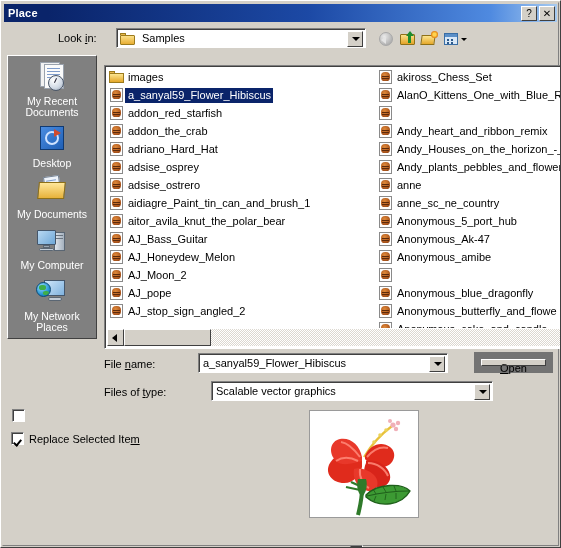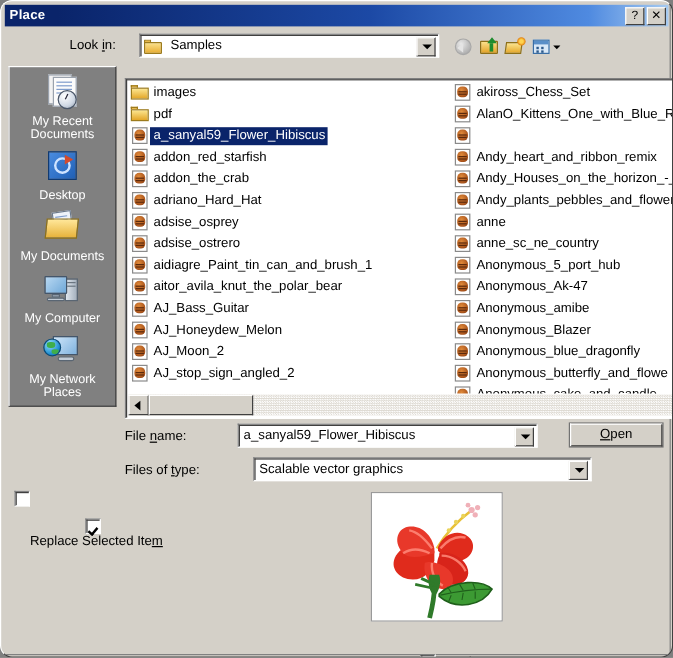--- a/index.html
+++ b/index.html
@@ -17,21 +17,20 @@
     position: relative;
     width: 561px;
     height: 548px;
     box-sizing: border-box;
     background: #d4d0c8;
     border-top: 1px solid #ffffff;
     border-left: 1px solid #ffffff;
     border-right: 1px solid #404040;
     border-bottom: 1px solid #404040;
     overflow: hidden;
-    border-radius: 10px;
   }
   #window-inner {
     position: absolute;
     left: 1px; top: 1px; right: 1px; bottom: 1px;
     border-top: 1px solid #d4d0c8;
     border-left: 1px solid #d4d0c8;
     border-right: 1px solid #808080;
     border-bottom: 1px solid #808080;
     box-sizing: border-box;
   }
@@ -591,21 +590,21 @@
     box-sizing: border-box;
     font-size: 11px;
     color: #000;
     text-align: center;
     line-height: 19px;
     font-family: "Liberation Sans", sans-serif;
     cursor: default;
   }
   .dlg-btn u { text-decoration: underline; }
   .dlg-btn.default {
-    border: 1px solid #737373;
+    border: 7px solid #737373;
   }
   .dlg-btn.default .innerbev {
     position: absolute; left: 0; top: 0; right: 0; bottom: 0;
     border-top: 1px solid #ffffff;
     border-left: 1px solid #ffffff;
     border-right: 1px solid #404040;
     border-bottom: 1px solid #404040;
     box-sizing: border-box;
     pointer-events: none;
   }
@@ -642,21 +641,21 @@
     content: "";
     position: absolute;
     left: 3px; top: 5px;
     width: 3px; height: 6px;
     border-right: 2px solid #000;
     border-bottom: 2px solid #000;
     transform: rotate(40deg);
   }
   .chk-row u { text-decoration: underline; }
   #show-import-row { left: 11px; top: 408px; }
-  #replace-item-row { left: 24px; top: 431px; flex-direction: column; }
+  #replace-item-row { left: 10px; top: 431px; }
   #preview-row { left: 313px; top: 544px; margin-left: 36px; }
 
   
   #preview-box {
     position: absolute;
     left: 308px; top: 409px;
     width: 110px; height: 108px;
     background: #ffffff;
     border: 1px solid #9a9a9a;
     box-sizing: border-box;
@@ -772,27 +771,20 @@
     <div class="inner-frame"></div>
     <div id="file-columns">
       <div class="file-col col1">
           <div class="file-row">
             <div class="ficon folder">
               <div class="tab"></div>
               <div class="body"></div>
             </div>
             <span class="fname">images</span>
           </div>
-          <div class="file-row">
-            <div class="ficon folder">
-              <div class="tab"></div>
-              <div class="body"></div>
-            </div>
-            <span class="fname">pdf</span>
-          </div>
           <div class="file-row selected">
             <div class="ficon svgfile">
               <div class="svgicon"></div>
               <div class="blob"></div>
             </div>
             <span class="fname">a_sanyal59_Flower_Hibiscus</span>
           </div>
           <div class="file-row">
             <div class="ficon svgfile">
               <div class="svgicon"></div>
@@ -855,20 +847,27 @@
               <div class="blob"></div>
             </div>
             <span class="fname">AJ_Honeydew_Melon</span>
           </div>
           <div class="file-row">
             <div class="ficon svgfile">
               <div class="svgicon"></div>
               <div class="blob"></div>
             </div>
             <span class="fname">AJ_Moon_2</span>
+          </div>
+          <div class="file-row">
+            <div class="ficon svgfile">
+              <div class="svgicon"></div>
+              <div class="blob"></div>
+            </div>
+            <span class="fname">AJ_pope</span>
           </div>
           <div class="file-row">
             <div class="ficon svgfile">
               <div class="svgicon"></div>
               <div class="blob"></div>
             </div>
             <span class="fname">AJ_stop_sign_angled_2</span>
           </div>
         </div>
       <div class="file-col col2">
@@ -946,21 +945,20 @@
               <div class="svgicon"></div>
               <div class="blob"></div>
             </div>
             <span class="fname">Anonymous_amibe</span>
           </div>
           <div class="file-row">
             <div class="ficon svgfile">
               <div class="svgicon"></div>
               <div class="blob"></div>
             </div>
-            <span class="fname">Anonymous_Blazer</span>
           </div>
           <div class="file-row">
             <div class="ficon svgfile">
               <div class="svgicon"></div>
               <div class="blob"></div>
             </div>
             <span class="fname">Anonymous_blue_dragonfly</span>
           </div>
           <div class="file-row">
             <div class="ficon svgfile">

